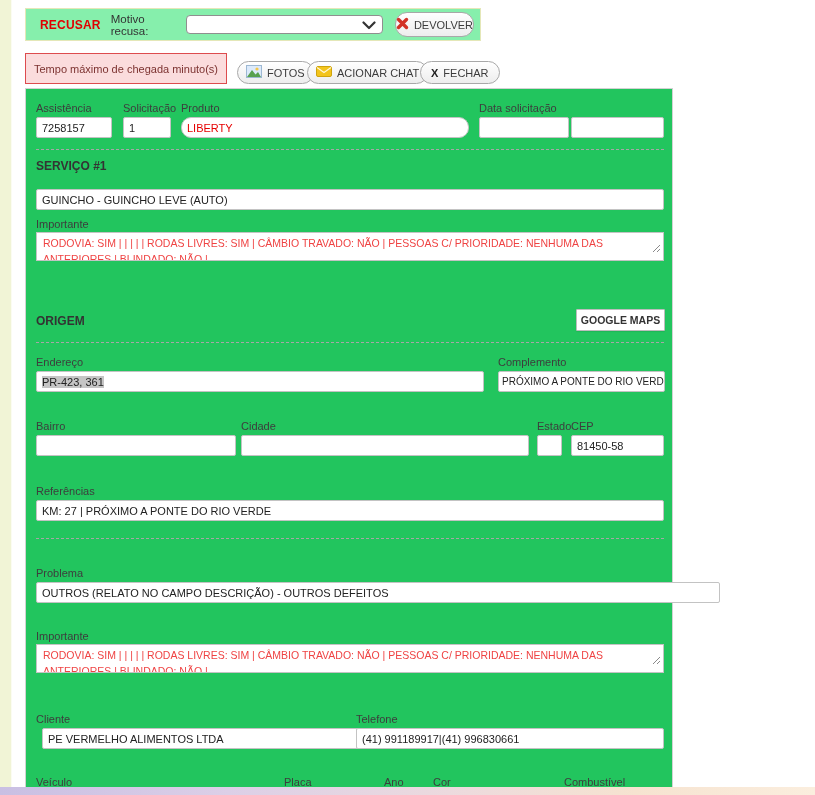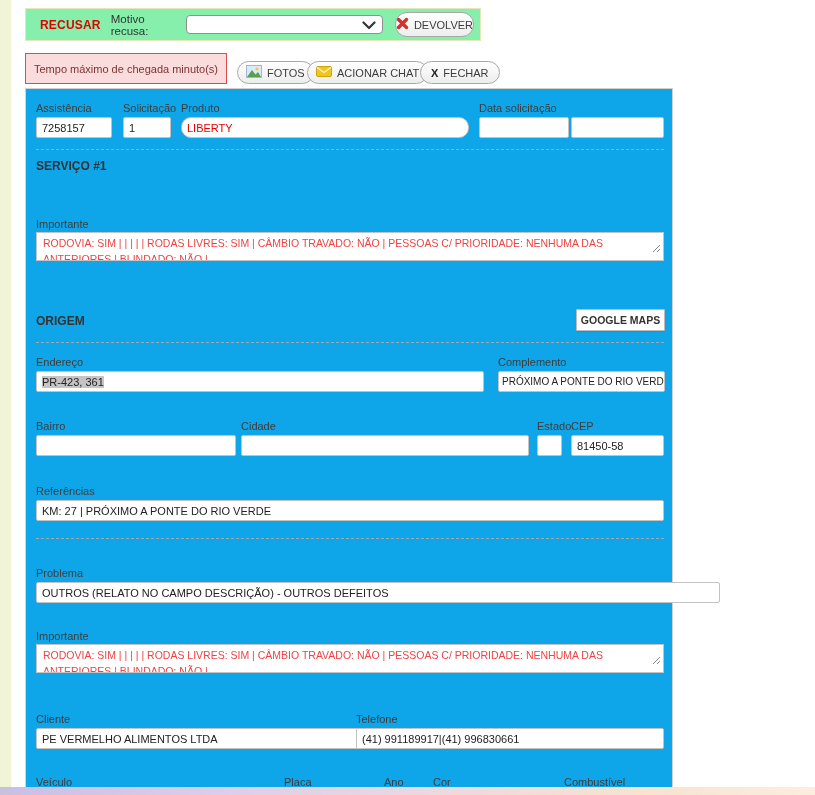--- a/index.html
+++ b/index.html
@@ -40,21 +40,21 @@
     background:#fbdcdd; border:1px solid #dd4b4e; color:#7c3230;
     font-size:11px; display:flex; align-items:center; justify-content:center;
   }
   .fotos-btn   { position:absolute; left:237px; top:61px; height:23px; padding:3px 8px; }
   .chat-btn    { position:absolute; left:307px; top:61px; height:23px; padding:0 8px; }
   .fechar-btn  { position:absolute; left:420px; top:61px; height:23px; padding:0 10px; }
   .fechar-x { font-weight:bold; font-size:11px; color:#222; }
   
   .panel {
     position:absolute; left:25px; top:88px; width:648px; height:707px;
-    background:#0ea5e9; border:1px solid #d2d2d2;
+    background:#22c55e; border:1px solid #d2d2d2;
   }
   .fld-label { position:absolute; font-size:11px; color:#3d3d3d; white-space:nowrap; }
   .fld {
     position:absolute; height:21px; background:#ffffff;
     border:1px solid #c3c3c3; border-radius:2px;
     font-size:11px; color:#222; display:flex; align-items:center;
     padding:0 5px; overflow:hidden; white-space:nowrap; cursor:text;
   }
   .fld.red { color:#e60000; }
   .heading { position:absolute; font-size:12px; font-weight:bold; color:#333; }
@@ -146,20 +146,21 @@
     <span class="fld-label" style="left:155px; top:13px;">Produto</span>
     <div class="fld red" style="left:155px; top:28px; width:288px;border-radius:10px;">LIBERTY</div>
 
     <span class="fld-label" style="left:453px; top:13px;">Data solicitação</span>
     <div class="fld" style="left:453px; top:28px; width:90px;"></div>
     <div class="fld" style="left:545px; top:28px; width:93px;"></div>
 
     <div class="dashed" style="top:60px;"></div>
 
     <span class="heading" style="left:10px; top:70px;">SERVIÇO #1</span>
+    <div class="fld" style="left:10px; top:100px; width:628px;">GUINCHO - GUINCHO LEVE (AUTO)</div>
 
     <span class="fld-label" style="left:10px; top:129px;">Importante</span>
     <div class="imp-box" style="top:143px;">
       <span>RODOVIA: SIM |  |  |  |  | RODAS LIVRES: SIM | CÂMBIO TRAVADO: NÃO | PESSOAS C/ PRIORIDADE: NENHUMA DAS ANTERIORES | BLINDADO: NÃO |</span>
       <span class="resize-handle">
         <svg width="9" height="9" viewBox="0 0 9 9">
             <path d="M8 1 L1 8 M8 5 L5 8" stroke="#8a8a8a" stroke-width="1"></path>
           </svg>
       </span>
     </div>
@@ -202,21 +203,21 @@
     <div class="imp-box" style="top:555px;">
       <span>RODOVIA: SIM |  |  |  |  | RODAS LIVRES: SIM | CÂMBIO TRAVADO: NÃO | PESSOAS C/ PRIORIDADE: NENHUMA DAS ANTERIORES | BLINDADO: NÃO |</span>
       <span class="resize-handle">
         <svg width="9" height="9" viewBox="0 0 9 9">
             <path d="M8 1 L1 8 M8 5 L5 8" stroke="#8a8a8a" stroke-width="1"></path>
           </svg>
       </span>
     </div>
 
     <span class="fld-label" style="left:10px; top:624px;">Cliente</span>
-    <div class="fld" style="left:10px; top:639px; width:360px;">PE VERMELHO ALIMENTOS LTDA</div>
+    <div class="fld" style="left:16px; top:639px; width:360px;">PE VERMELHO ALIMENTOS LTDA</div>
 
     <span class="fld-label" style="left:330px; top:624px;">Telefone</span>
     <div class="fld" style="left:330px; top:639px; width:308px;">(41) 991189917|(41) 996830661</div>
 
     <span class="fld-label" style="left:10px; top:687px;">Veículo</span>
     <span class="fld-label" style="left:258px; top:687px;">Placa</span>
     <span class="fld-label" style="left:358px; top:687px;">Ano</span>
     <span class="fld-label" style="left:407px; top:687px;">Cor</span>
     <span class="fld-label" style="left:538px; top:687px;">Combustível</span>
   </div>

